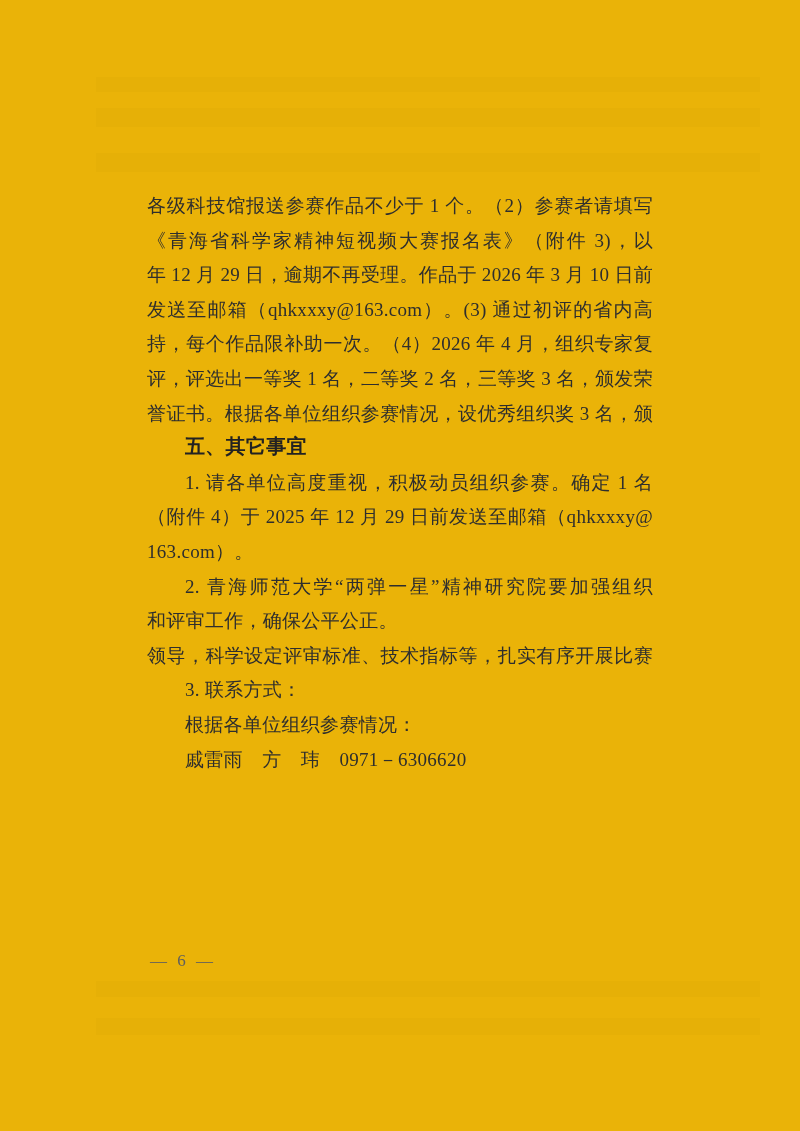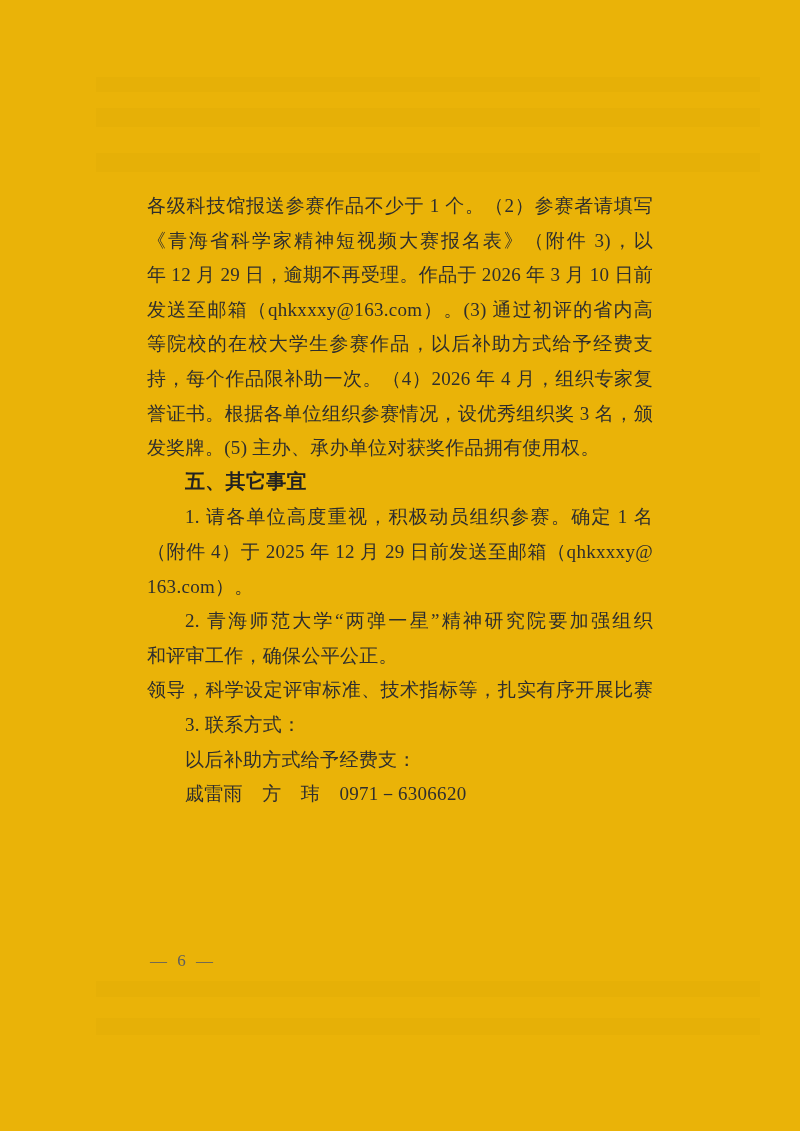--- a/index.html
+++ b/index.html
@@ -84,31 +84,30 @@
   <div class="band b2"></div>
   <div class="band b3"></div>
   <div class="band b4"></div>
   <div class="band b5"></div>
 
   <div class="text-block">
     <div class="ln j">各级科技馆报送参赛作品不少于 1 个。（2）参赛者请填写</div>
     <div class="ln j">《青海省科学家精神短视频大赛报名表》（附件 3)，以 PDF</div>
     <div class="ln j">年 12 月 29 日，逾期不再受理。作品于 2026 年 3 月 10 日前</div>
     <div class="ln j">发送至邮箱（qhkxxxy@163.com）。(3) 通过初评的省内高</div>
-    <div class="ln j">等院校的在校大学生参赛作品，以后补助方式给予经费支</div>
     <div class="ln j">持，每个作品限补助一次。（4）2026 年 4 月，组织专家复</div>
+    <div class="ln j">评，评选出一等奖 1 名，二等奖 2 名，三等奖 3 名，颁发荣</div>
     <div class="ln j">誉证书。根据各单位组织参赛情况，设优秀组织奖 3 名，颁</div>
-    <div class="ln l">发奖牌。(5) 主办、承办单位对获奖作品拥有使用权。</div>
     <div class="ln l ind heading">五、其它事宜</div>
     <div class="ln j ind">1. 请各单位高度重视，积极动员组织参赛。确定 1 名</div>
     <div class="ln j">（附件 4）于 2025 年 12 月 29 日前发送至邮箱（qhkxxxy@</div>
     <div class="ln l">163.com）。</div>
     <div class="ln j ind">2. 青海师范大学“两弹一星”精神研究院要加强组织</div>
     <div class="ln l">和评审工作，确保公平公正。</div>
     <div class="ln j">领导，科学设定评审标准、技术指标等，扎实有序开展比赛</div>
     <div class="ln l ind">3. 联系方式：</div>
-    <div class="ln l ind">以后补助方式给予经费支：</div>
+    <div class="ln l ind">根据各单位组织参赛情况：</div>
     <div class="ln l ind">戚雷雨　方　玮　0971－6306620</div>
   </div>
 
   <div class="page-footer">— 6 —</div>
 
 </div>
 
 </body></html>

